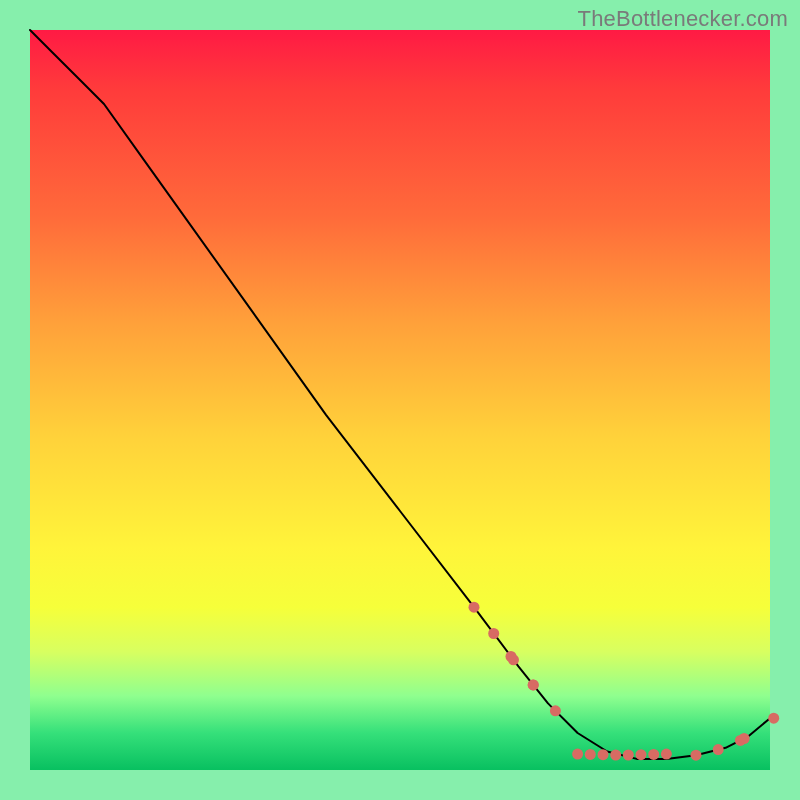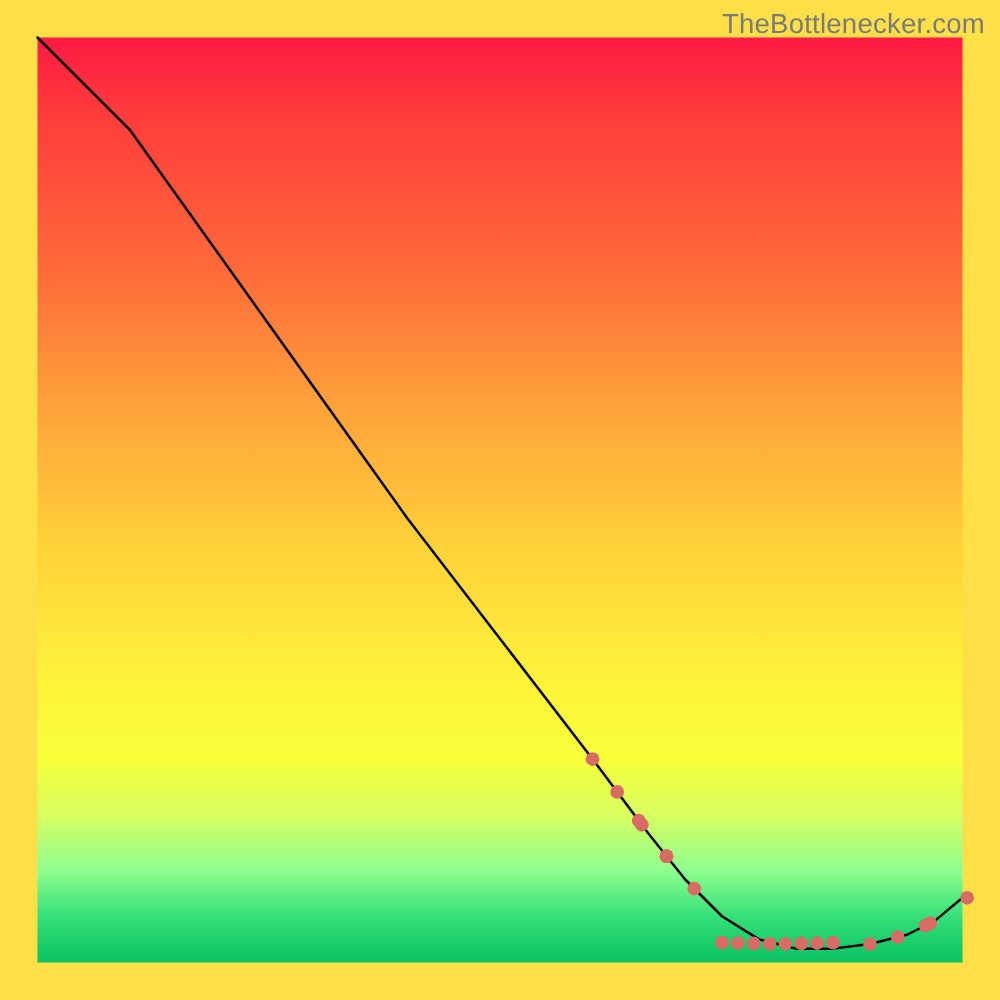--- a/index.html
+++ b/index.html
@@ -1,21 +1,21 @@
 <!DOCTYPE html>
 <html><head>
 <meta charset="utf-8">
 <style>
   * { margin: 0; padding: 0; box-sizing: border-box; }
   html, body { width: 800px; height: 800px; background: #000; overflow: hidden; }
   .stage {
     position: relative;
     width: 800px;
     height: 800px;
-    background: #fde047;
+    background: #86efac;
   }
   .plot-frame {
     position: absolute;
     left: 30px;
     top: 30px;
     width: 740px;
     height: 740px;
     background: linear-gradient(to bottom,
       #ff1a44 0%,
       #ff3b3b 8%,

